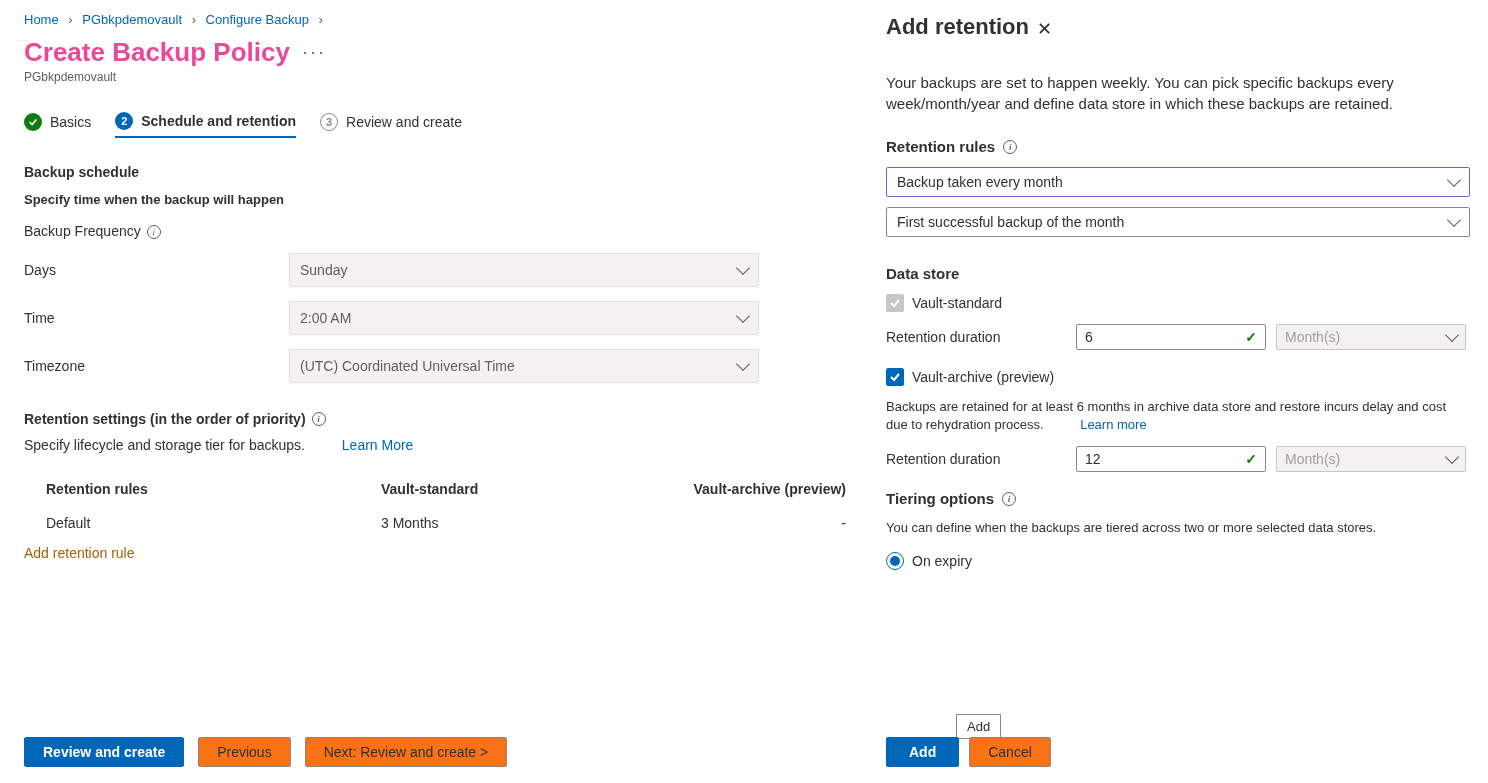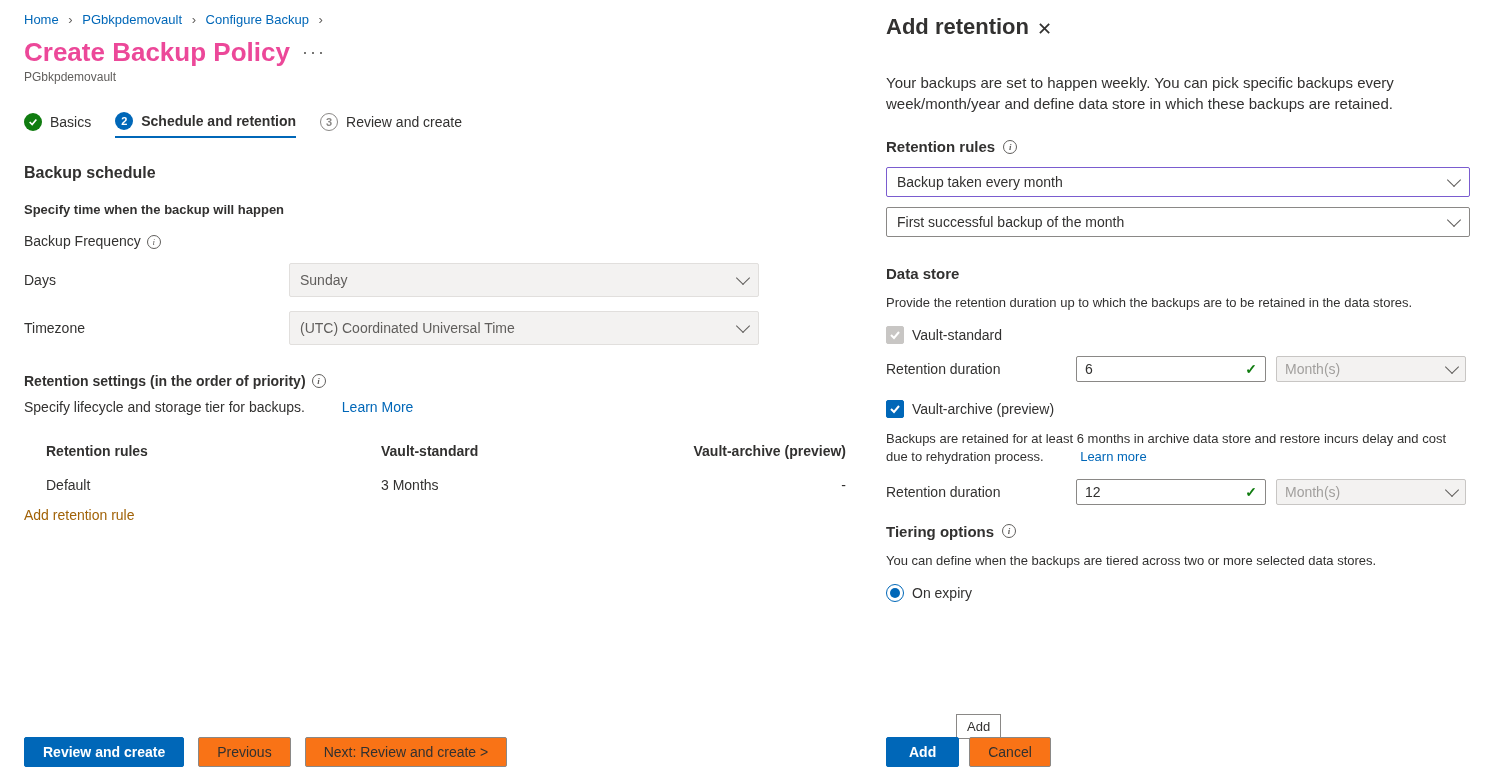--- a/index.html
+++ b/index.html
@@ -28,21 +28,21 @@
   .page-title { font-size: 26px; font-weight: 700; color: #ec4899; }
   .more-dots { color: #605e5c; font-size: 18px; letter-spacing: 2px; cursor: pointer; }
   .subtitle { font-size: 12px; color: #605e5c; margin-top: 2px; margin-bottom: 28px; }
   .stepper { display: flex; gap: 24px; align-items: center; margin-bottom: 26px; }
   .step { display: flex; align-items: center; gap: 8px; font-size: 14px; color: #323130; padding-bottom: 6px; }
   .step.active { border-bottom: 2px solid #0067b8; font-weight: 600; }
   .step-circle { width: 18px; height: 18px; border-radius: 50%; display: flex; align-items: center; justify-content: center; font-size: 11px; font-weight: 600; }
   .step-circle.done { background: #107c10; color: #fff; }
   .step-circle.current { background: #0067b8; color: #fff; }
   .step-circle.pending { border: 1px solid #8a8886; color: #8a8886; }
-  .section-heading { font-weight: 600; font-size: 16px; margin-bottom: 20px; }
+  .section-heading { font-weight: 600; font-size: 14px; margin-bottom: 12px; }
   .section-sub { font-weight: 600; font-size: 13px; margin-bottom: 16px; }
   .form-row { display: flex; align-items: center; margin-bottom: 14px; }
   .form-label { width: 265px; font-size: 14px; color: #323130; display: flex; align-items: flex-end; gap: 6px; }
   .info-icon {
     display: inline-flex; width: 14px; height: 14px; border: 1px solid #605e5c; border-radius: 50%;
     align-items: center; justify-content: center; font-size: 9px; color: #605e5c; font-style: italic; font-family: serif;
   }
   .select-field {
     flex: 0 0 470px;
     background: #f3f2f1;
@@ -168,20 +168,27 @@
     </div>
   </div>
   <div class="form-row">
     <div class="form-label">Days</div>
     <div class="select-field">
       <span>Sunday</span>
       <span class="chev"></span>
     </div>
   </div>
   <div class="form-row">
+    <div class="form-label">Time</div>
+    <div class="select-field">
+      <span>2:00 AM</span>
+      <span class="chev"></span>
+    </div>
+  </div>
+  <div class="form-row">
     <div class="form-label">Timezone</div>
     <div class="select-field">
       <span>(UTC) Coordinated Universal Time</span>
       <span class="chev"></span>
     </div>
   </div>
 
   <div class="retention-heading-row">
     <span>Retention settings (in the order of priority)</span>
     <span class="info-icon">i</span>
@@ -226,21 +233,20 @@
       <span class="chev"></span>
     </div>
     <div class="panel-select">
       <span>First successful backup of the month</span>
       <span class="chev"></span>
     </div>
 
     <div class="panel-section-title" style="margin-top:28px;">
       <span>Data store</span>
     </div>
-    <div class="ds-desc">Provide the retention duration up to which the backups are to be retained in the data stores.</div>
 
     <div class="checkbox-row">
       <div class="cb checked-disabled">
         <svg viewBox="0 0 12 12">
             <path d="M2 6 L5 9 L10 3" stroke="#fff" stroke-width="2" fill="none"></path>
           </svg>
       </div>
       <span>Vault-standard</span>
     </div>
     <div class="duration-row">

